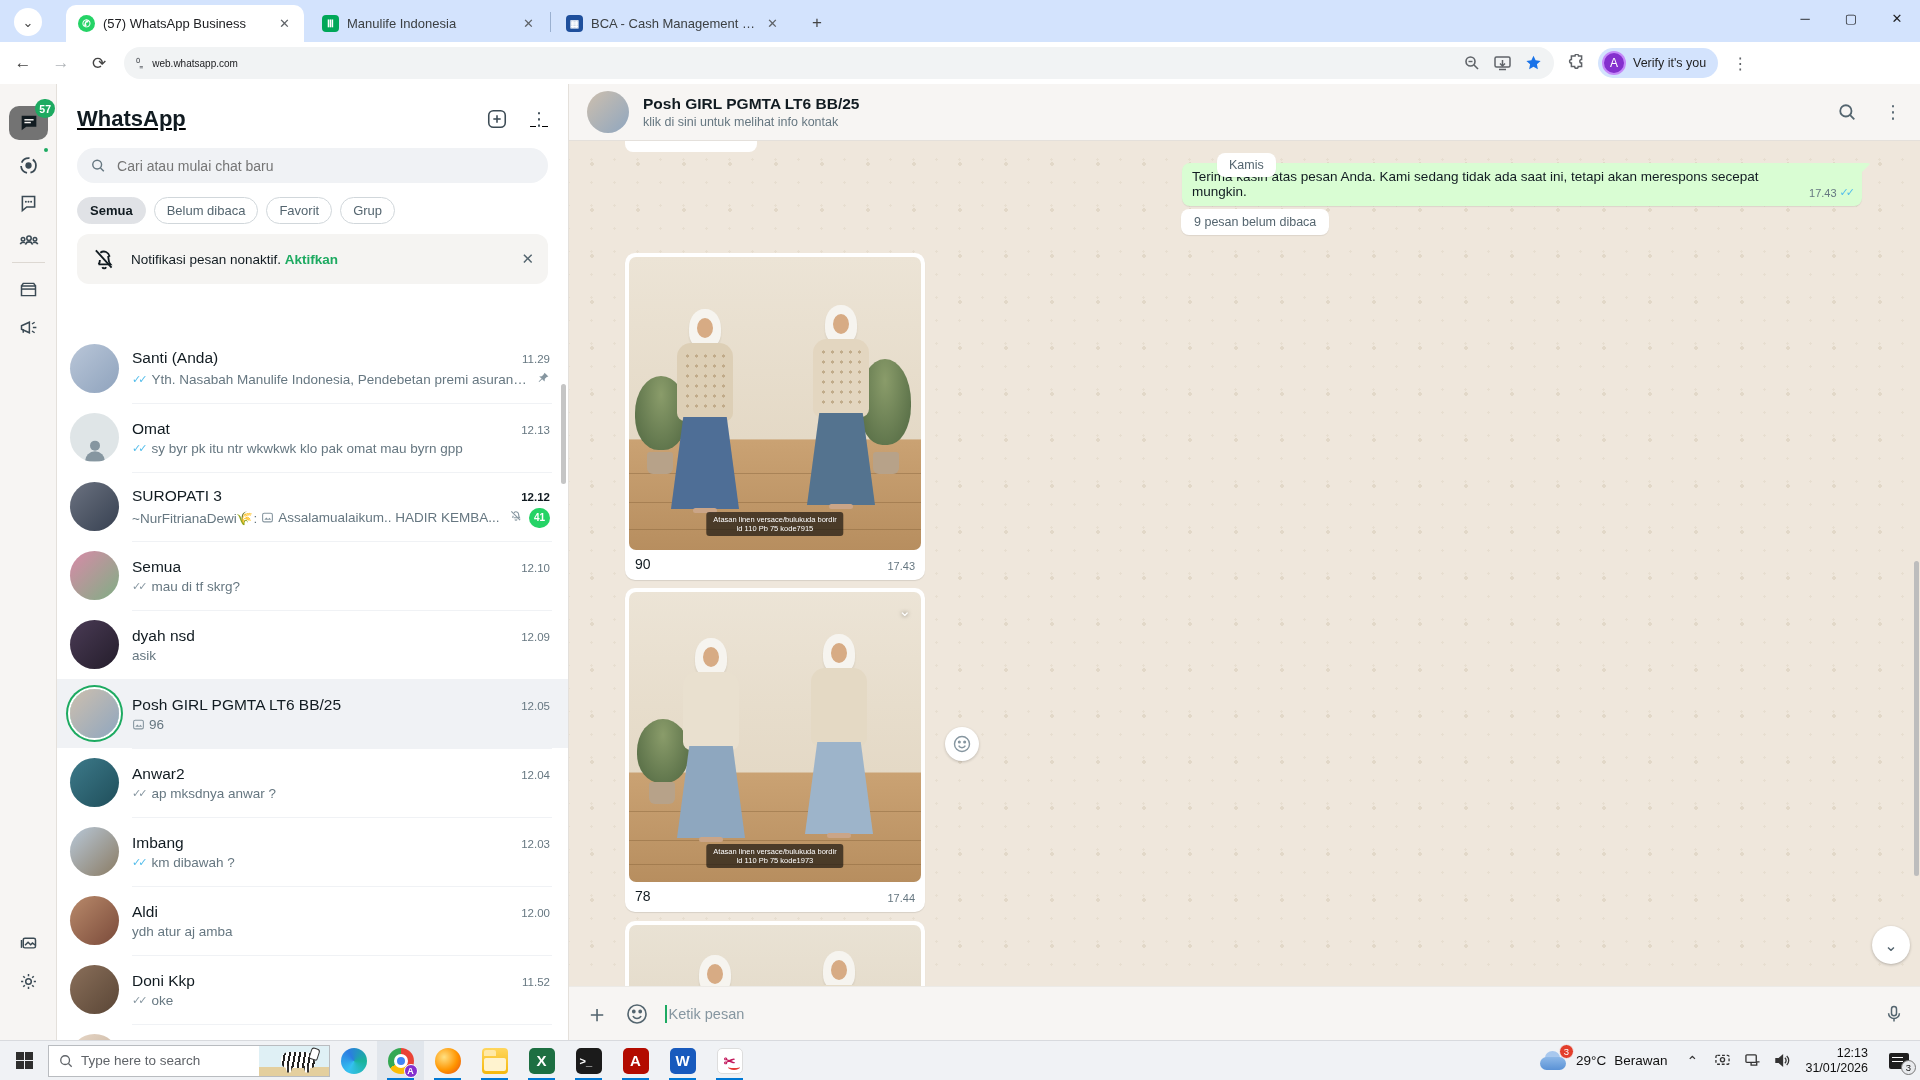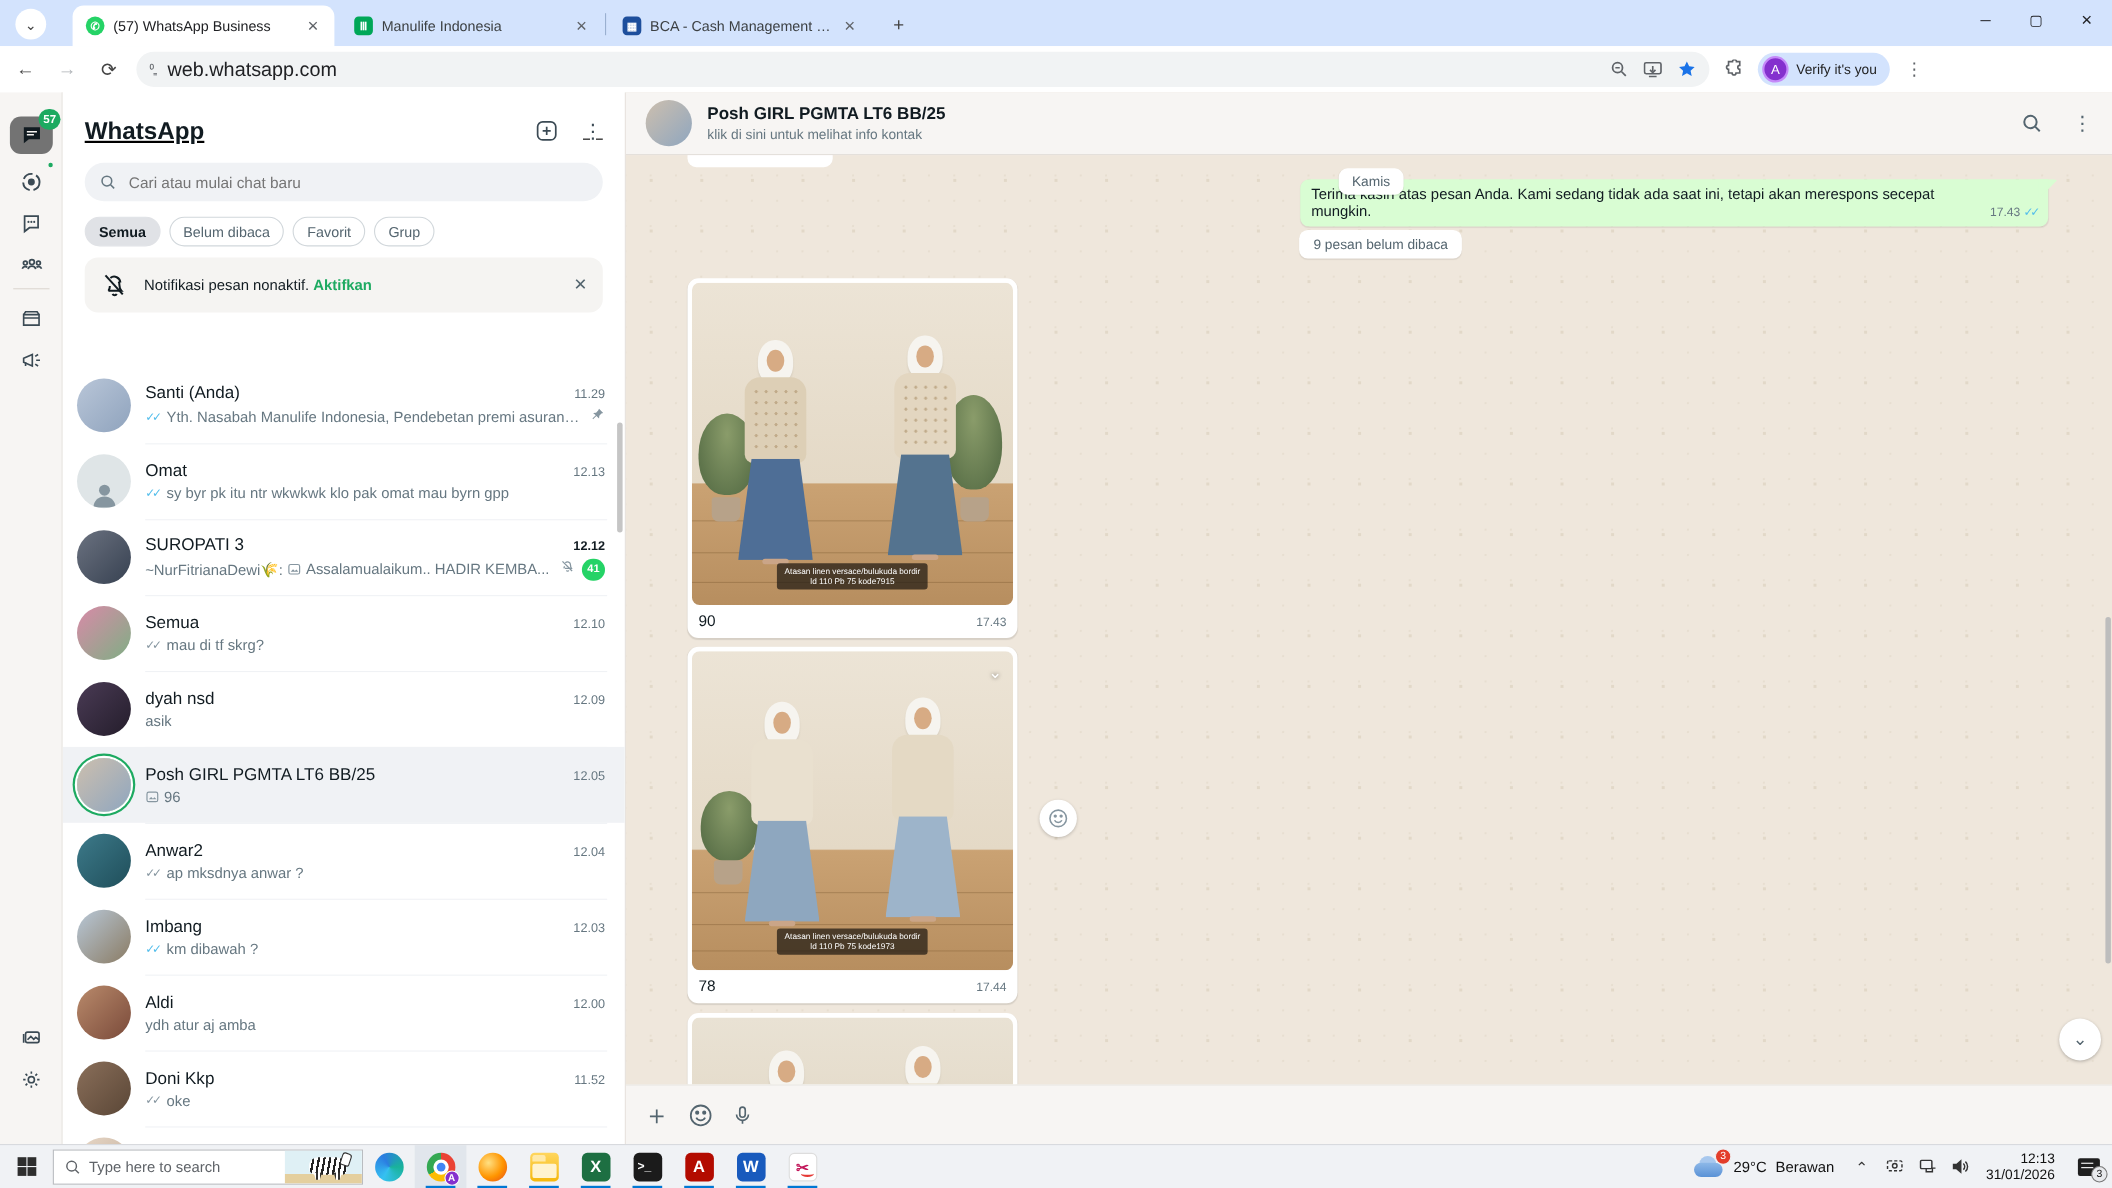--- a/index.html
+++ b/index.html
@@ -17,21 +17,21 @@
   .tabdiv { position:absolute; top:12px; width:1px; height:20px; background:#9ab0d0; }
   .newtab { position:absolute; top:10px; width:26px; height:26px; display:flex; align-items:center; justify-content:center; color:#444; font-size:17px; border-radius:50%; }
   .wincontrols { position:absolute; right:0; top:0; height:36px; display:flex; }
   .winbtn { width:46px; height:36px; display:flex; align-items:center; justify-content:center; color:#202124; font-size:13px; }
 
   .toolbar { position:absolute; left:0; top:42px; width:1920px; height:42px; background:#fff; display:flex; align-items:center; }
   .navbtn { width:30px; height:30px; margin-left:8px; display:flex; align-items:center; justify-content:center; color:#444; font-size:17px; border-radius:50%; }
   .navbtn.dis { color:#b0b4b8; }
   .urlbar { margin-left:10px; width:1430px; height:32px; background:#f1f3f4; border-radius:16px; display:flex; align-items:center; padding:0 12px; gap:10px; }
   .urlbar .tune { color:#5f6368; font-size:12px; letter-spacing:-1px; }
-  .urltext { font-size:18px; color:#202124; flex:1; }
+  .urltext { font-size:10px; color:#202124; flex:1; }
   .urlicons { display:flex; align-items:center; gap:14px; color:#5f6368; }
   .toolright { display:flex; align-items:center; gap:12px; margin-left:14px; }
   .verify { height:30px; background:#d3e3fd; border-radius:15px; display:flex; align-items:center; gap:7px; padding:0 12px 0 4px; font-size:12.5px; color:#1f1f1f; }
   .verify .av { width:24px; height:24px; border-radius:50%; background:#8430ce; color:#fff; display:flex; align-items:center; justify-content:center; font-size:12px; border:2px solid #c58af9; }
   .kebab { color:#5f6368; font-size:16px; padding:0 10px 0 2px; }
 
   
   .wa { position:absolute; left:0; top:84px; width:1920px; height:956px; display:flex; }
   .rail { width:57px; background:#f7f5f3; border-right:1px solid #e4e0db; position:relative; }
   .railbtn { position:absolute; left:9px; width:39px; height:34px; border-radius:10px; display:flex; align-items:center; justify-content:center; color:#3b4a54; }
@@ -676,20 +676,24 @@
       </div>
 
       <div class="composer">
         <span class="plus">＋</span>
         <svg class="ic" width="24" height="24" viewBox="0 0 24 24" fill="none" stroke="#54656f" stroke-width="1.6">
             <circle cx="12" cy="12" r="9"></circle>
             <circle cx="8.8" cy="9.5" r="1.1" fill="#54656f"></circle>
             <circle cx="15.2" cy="9.5" r="1.1" fill="#54656f"></circle>
             <path d="M8 14 a4.5 4.5 0 0 0 8 0"></path>
           </svg>
+        <div class="field">
+          <span class="caret"></span>
+          <span>Ketik pesan</span>
+        </div>
         <svg class="ic" width="20" height="22" viewBox="0 0 24 24" fill="none" stroke="#54656f" stroke-width="1.8">
             <rect x="9" y="3" width="6" height="11" rx="3"></rect>
             <path d="M5.5 11 a6.5 6.5 0 0 0 13 0"></path>
             <line x1="12" y1="17.5" x2="12" y2="21"></line>
           </svg>
       </div>
     </div>
   </div>
 
   <div class="taskbar">

